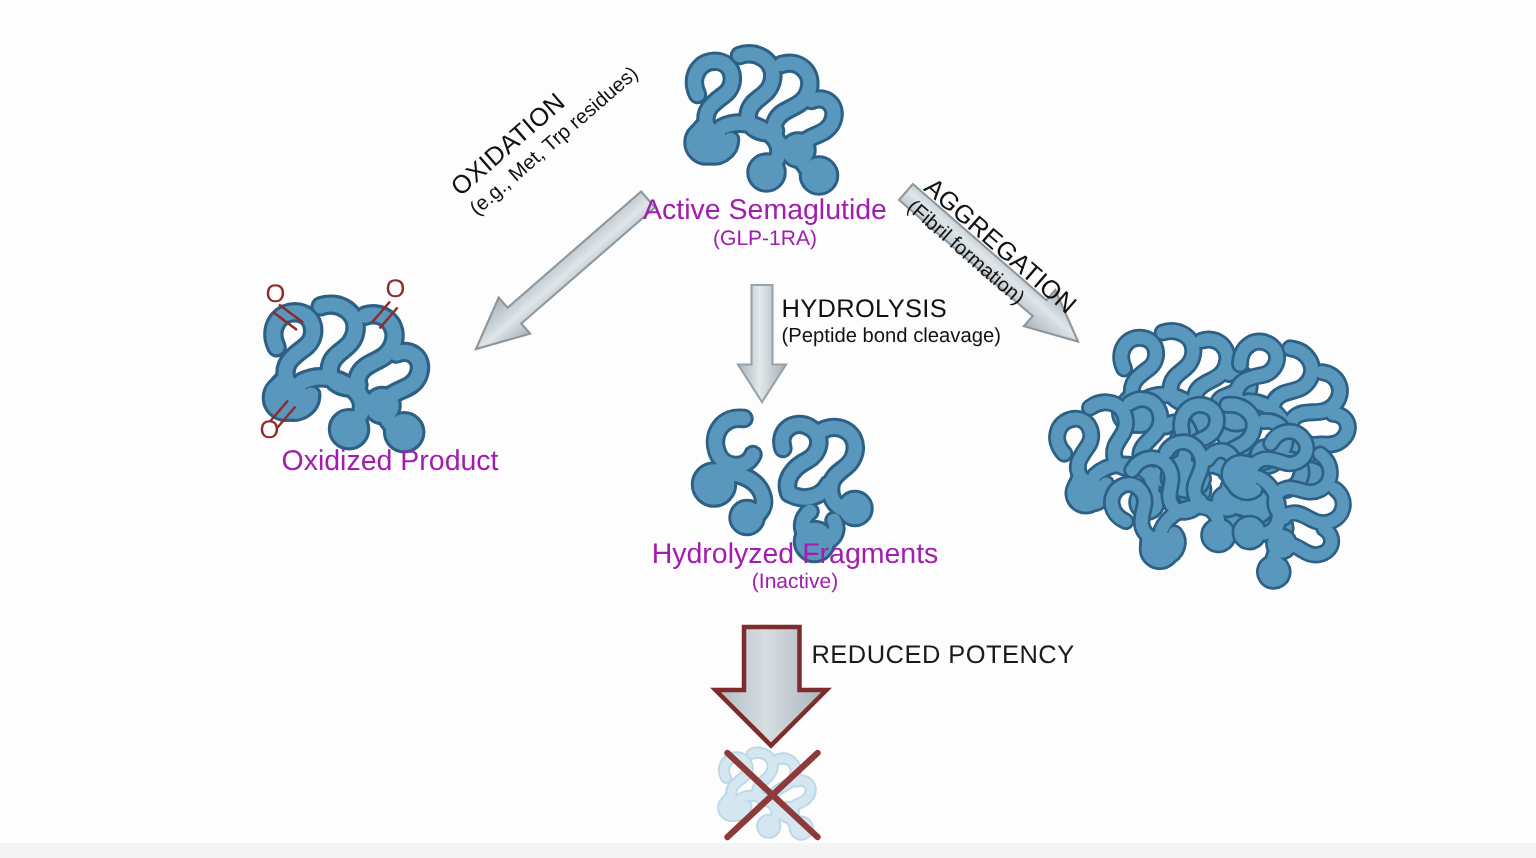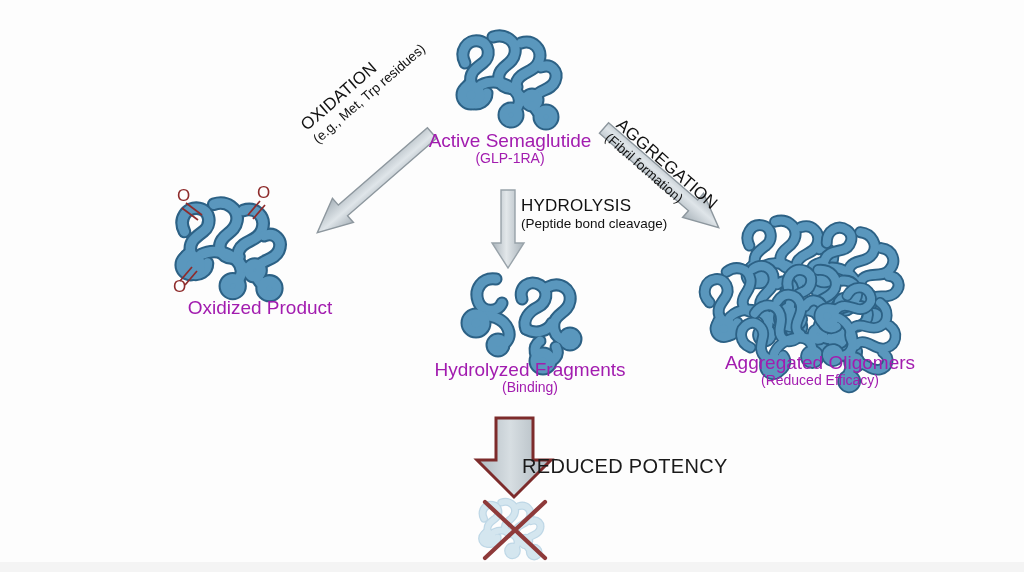--- a/index.html
+++ b/index.html
@@ -60,27 +60,26 @@
     left: 625px; top: 115px;
     transform: rotate(41deg);
     transform-origin: left top;
     text-align: left;
   }
   #hydro-text {
     left: 521px; top: 196px;
   }
   #potency-text {
     position: absolute;
-    left: 522px; top: 427px;
-    font-size: 20px;
+    left: 541px; top: 427px;
+    font-size: 17px;
     color: #1a1a1a;
     letter-spacing: 0.3px;
     font-family: "Liberation Sans", "DejaVu Sans", sans-serif;
     white-space: nowrap;
-    margin-top: 28px;
   }
   #lbl-active  { left: 380px; top: 130px; width: 260px; }
   #lbl-oxid    { left: 110px; top: 297px; width: 300px; }
   #lbl-hydro   { left: 400px; top: 359px; width: 260px; text-align: center; }
   #lbl-aggr    { left: 670px; top: 352px; width: 300px; }
 </style>
 </head>
 <body>
 
 <div id="stage">
@@ -258,24 +257,20 @@
     <span class="l1">Active Semaglutide</span>
     <span class="l2">(GLP-1RA)</span>
   </div>
 
   <div class="lbl" id="lbl-oxid">
     <span class="l1">Oxidized Product</span>
   </div>
 
   <div class="lbl" id="lbl-hydro">
     <span class="l1">Hydrolyzed Fragments</span>
-    <span class="l2">(Binding)</span>
-  </div>
-
-  <div class="lbl" id="lbl-aggr">
-    <span class="l1">Aggregated Oligomers</span>
-    <span class="l2">(Reduced Efficacy)</span>
-  </div>
+    <span class="l2">(Inactive)</span>
+  </div>
+
 
   <div id="potency-text">REDUCED POTENCY</div>
 
   <div id="bottom-strip"></div>
 </div>
 
 </body></html>

